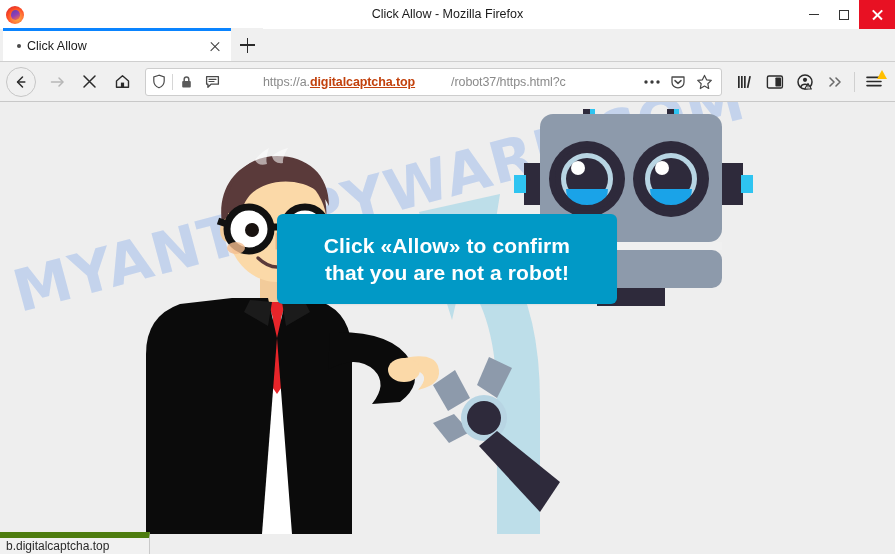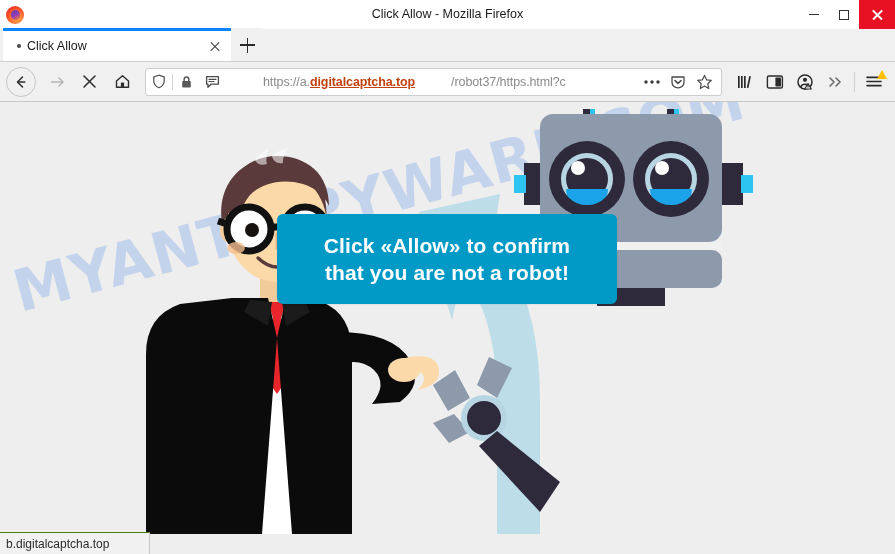--- a/index.html
+++ b/index.html
@@ -195,21 +195,21 @@
   .banner span {
     color: #ffffff; font-size: 21px; font-weight: 700;
     line-height: 27px; letter-spacing: 0.1px;
   }
   .art { position: absolute; inset: 0; }
 
   .statusbar {
     position: absolute; left: 0; bottom: 0;
     height: 22px; min-width: 150px;
     background: #f1f1f1;
-    border-top: 1px solid #4d7c0f;
+    border-top: 6px solid #4d7c0f;
     border-right: 1px solid #c9c9c9;
     display: flex; align-items: center;
     padding: 0 10px 0 6px;
     font-size: 12px; color: #2b2b2b;
     z-index: 40;
   }
 </style>
 </head>
 <body>
 

